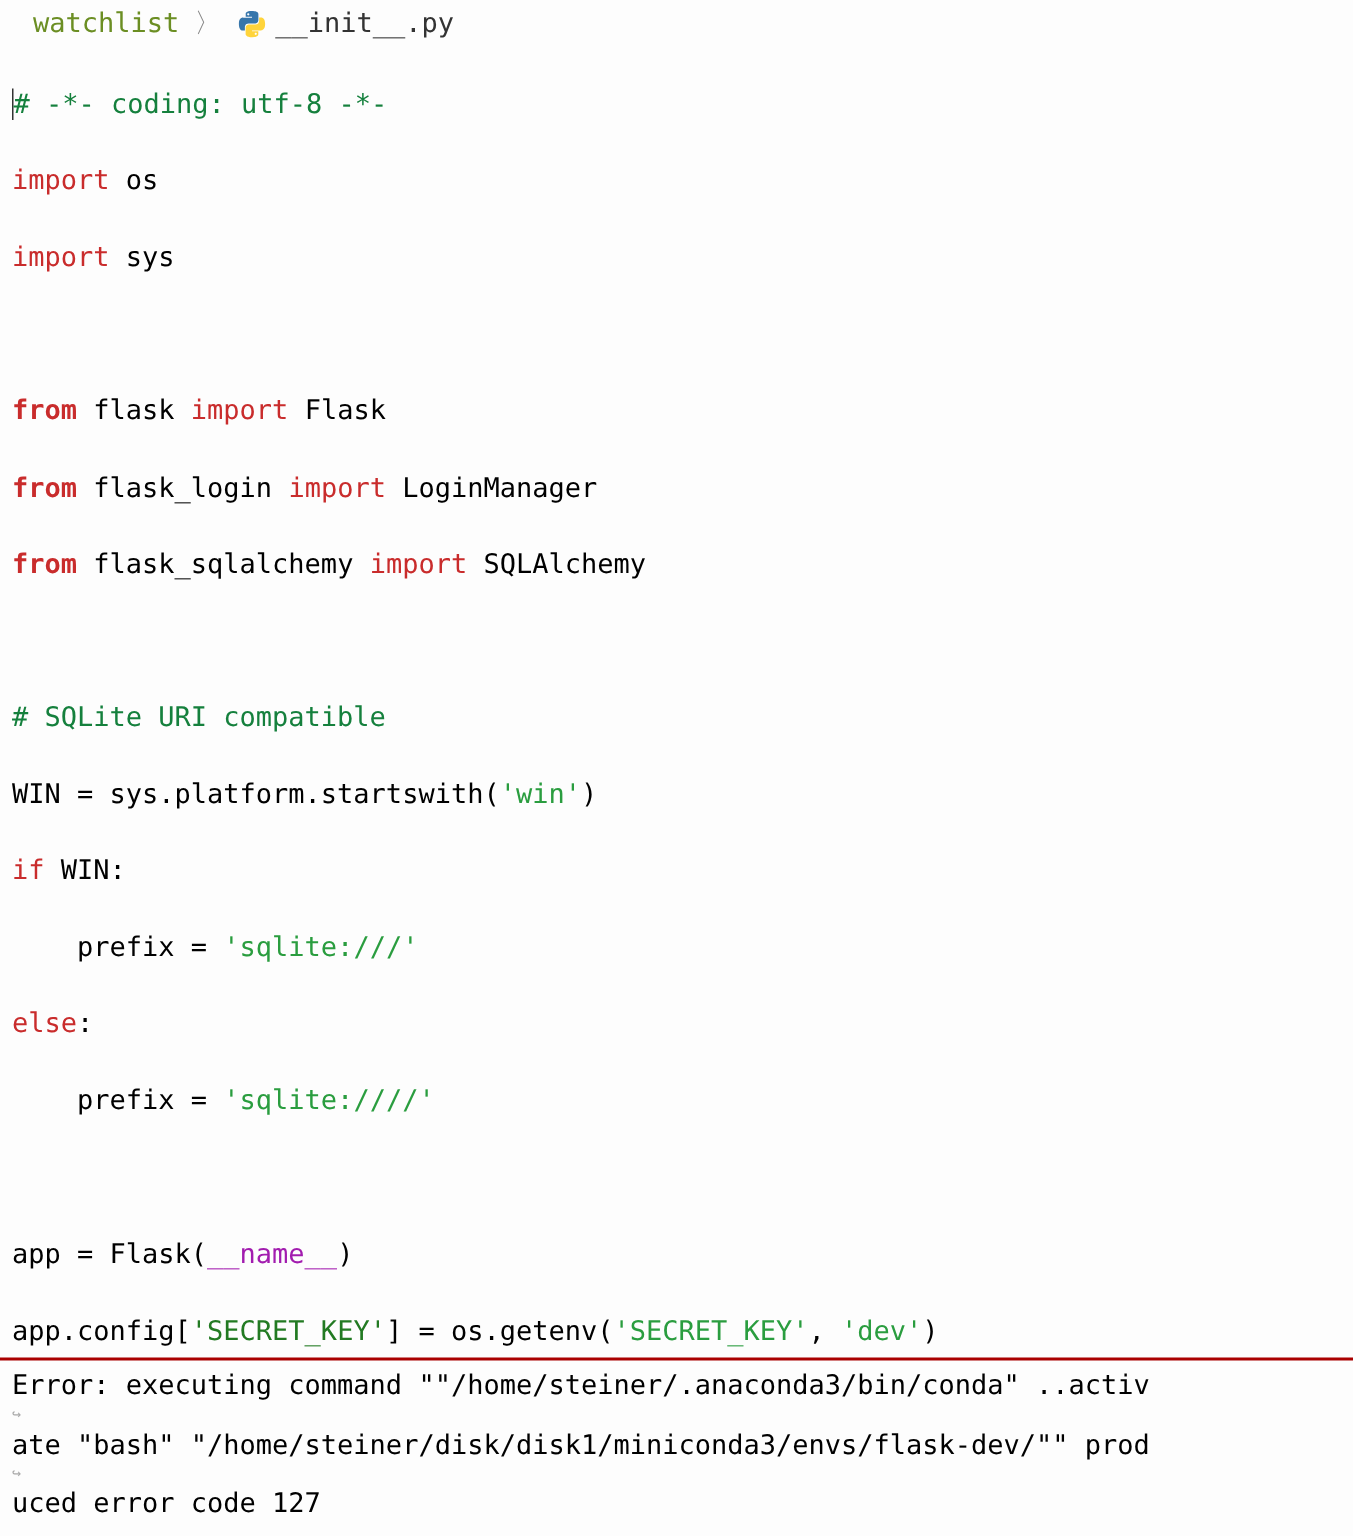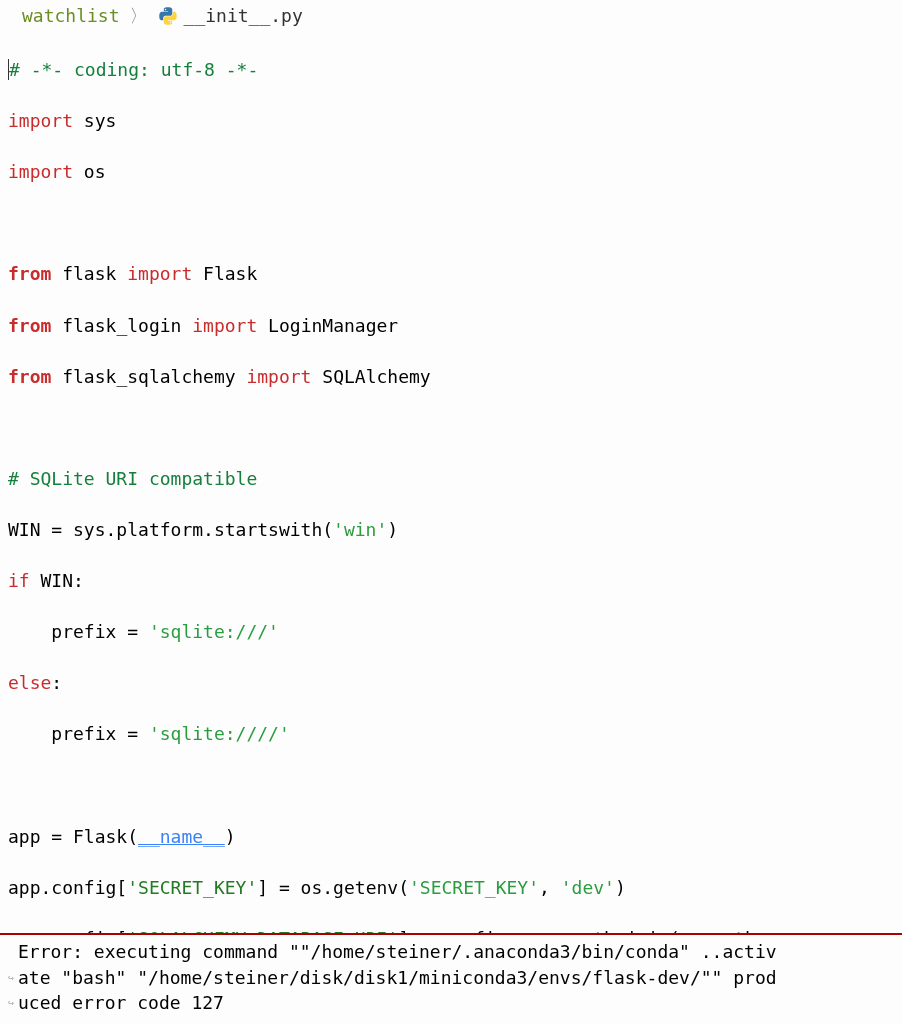--- a/index.html
+++ b/index.html
@@ -51,35 +51,36 @@
       white-space: pre;
       overflow: hidden;
     }
     .line {
       display: block;
     }
     .comment { color: #15803d; }
     .keyword { color: #c92c2c; }
     .from-import { color: #c92c2c; font-weight: bold; }
     .string { color: #2a9d3f; }
-    .magic { color: #3b82f6; text-decoration: underline; }
+    .magic { color: #a21caf; }
     .config-key { color: #227a22; }
     .cursor-mark {
       border-left: 1px solid #333;
     }
     .error-panel {
       border-top: 2px solid #aa0000;
       padding: 4px 8px 8px 8px;
       font-size: 18px;
       color: #000;
       background: #fdfdfd;
       line-height: 1.42;
     }
     .error-line {
       display: flex;
+      flex-direction: column;
     }
     .wrap-glyph {
       color: #aaa;
       font-size: 10px;
       width: 10px;
       flex-shrink: 0;
       display: inline-flex;
       align-items: center;
     }
     .error-text {
@@ -96,22 +97,22 @@
     <svg viewBox="0 0 32 32">
       <path fill="#3776ab" d="M15.8 2c-7 0-6.5 3-6.5 3v3.2h6.7v1H6.6S2 8.6 2 15.9c0 7.3 4 7 4 7h2.4v-3.4s-.1-4 4-4h6.6s3.8.1 3.8-3.7V5.6S23.3 2 15.8 2zM12 4.4c.7 0 1.2.6 1.2 1.2 0 .7-.5 1.2-1.2 1.2-.6 0-1.2-.5-1.2-1.2 0-.6.6-1.2 1.2-1.2z"></path>
       <path fill="#ffd43b" d="M16.2 30c7 0 6.5-3 6.5-3v-3.2H16v-1h9.4S30 23.4 30 16.1c0-7.3-4-7-4-7h-2.4v3.4s.1 4-4 4H13s-3.8-.1-3.8 3.7v6.2S8.7 30 16.2 30zM20 27.6c-.7 0-1.2-.6-1.2-1.2 0-.7.5-1.2 1.2-1.2.6 0 1.2.5 1.2 1.2 0 .6-.6 1.2-1.2 1.2z"></path>
     </svg>
   </span>
   <span class="file">__init__.py</span>
 </div>
 
 <div class="code-area">
 <span class="line"><span class="cursor-mark"></span><span class="comment"># -*- coding: utf-8 -*-</span></span>
+<span class="line"><span class="keyword">import</span><span> os</span></span>
 <span class="line"><span class="keyword">import</span><span> sys</span></span>
-<span class="line"><span class="keyword">import</span><span> os</span></span>
 <span class="line"> </span>
 <span class="line"><span class="from-import">from</span><span> flask </span><span class="keyword">import</span><span> Flask</span></span>
 <span class="line"><span class="from-import">from</span><span> flask_login </span><span class="keyword">import</span><span> LoginManager</span></span>
 <span class="line"><span class="from-import">from</span><span> flask_sqlalchemy </span><span class="keyword">import</span><span> SQLAlchemy</span></span>
 <span class="line"> </span>
 <span class="line"><span class="comment"># SQLite URI compatible</span></span>
 <span class="line"><span>WIN = sys.platform.startswith(</span><span class="string">'win'</span><span>)</span></span>
 <span class="line"><span class="keyword">if</span><span> WIN:</span></span>
 <span class="line"><span>    prefix = </span><span class="string">'sqlite:///'</span></span>
 <span class="line"><span class="keyword">else</span><span>:</span></span>

